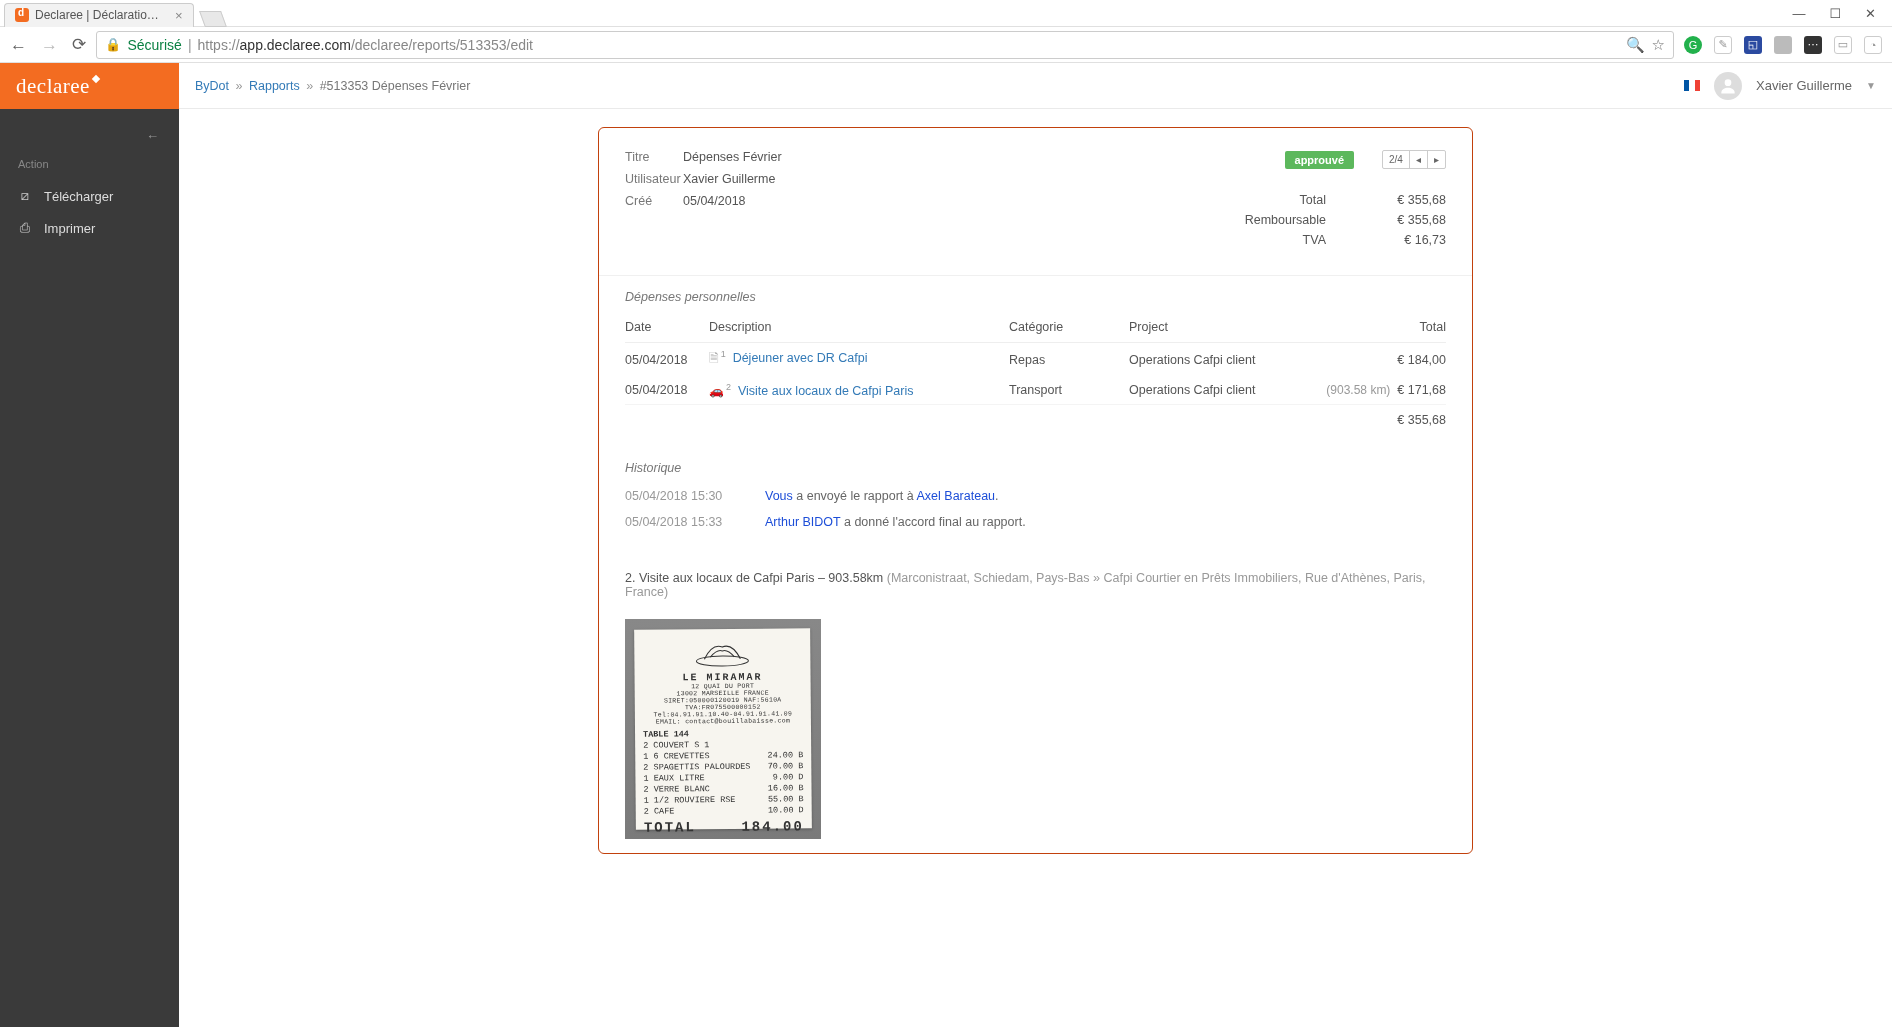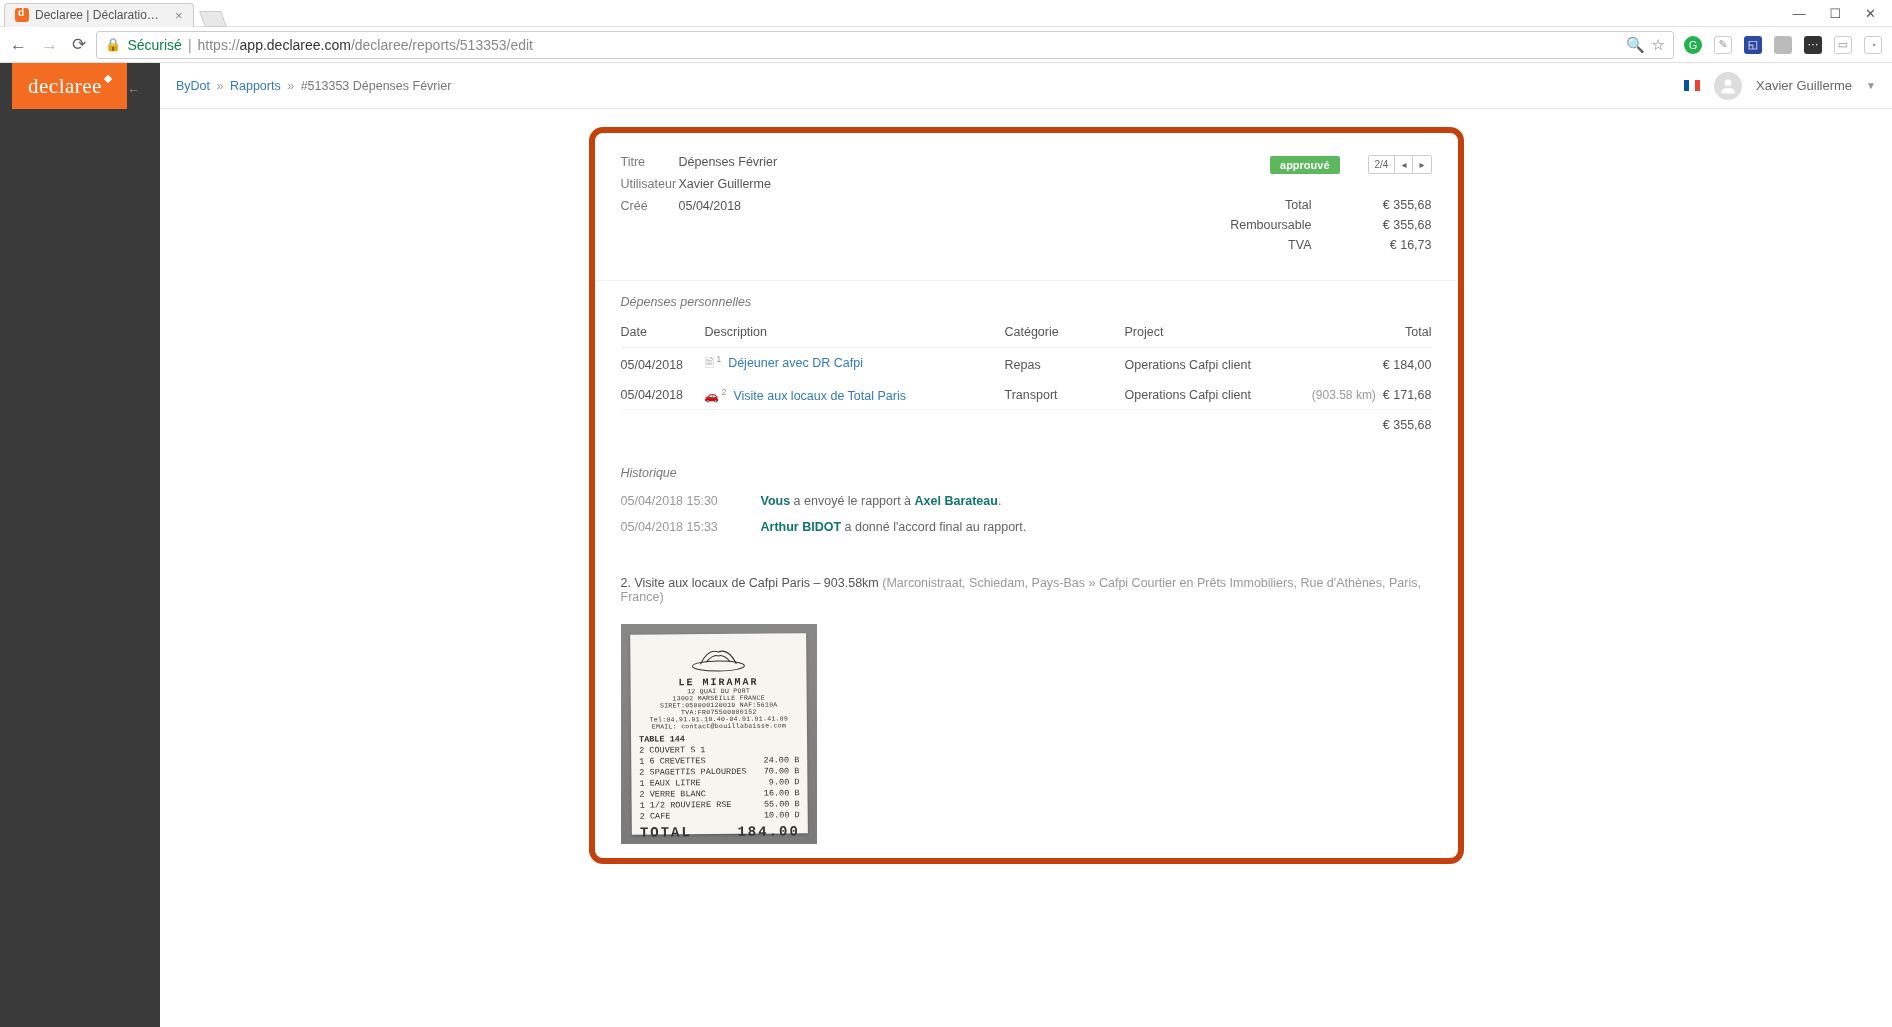--- a/index.html
+++ b/index.html
@@ -30,41 +30,41 @@
   .ext-icons { display: flex; gap: 12px; align-items: center; }
   .ext { width: 18px; height: 18px; border-radius: 3px; display: inline-flex; align-items: center; justify-content: center; font-size: 11px; color: #fff;}
   .ext.g { background: #22b14c; border-radius: 50%;}
   .ext.gray { background: #bbb;}
   .ext.blue { background: #2b4aa0;}
   .ext.dark { background: #333;}
   .ext.outline { background: #fff; border: 1px solid #ccc; color:#999;}
 
   
   .app { display: flex; height: calc(1027px - 63px); }
-  .sidebar { width: 160px; background: #3a3a3a; color: #ccc; display: flex; flex-direction: row; padding-left: 12px; }
+  .sidebar { width: 179px; background: #3a3a3a; color: #ccc; display: flex; flex-direction: column; }
   .logo-bar { height: 46px; background: #f36c21; display: flex; align-items: center; padding: 0 16px; color: #fff; font-family: Georgia, serif; font-size: 21px; letter-spacing: 0.5px;}
   .logo-bar .accent { display: inline-block; width: 6px; height: 6px; background: #fff; transform: rotate(45deg); margin-left: 3px; position: relative; top: -7px;}
   .sidebar-collapse { text-align: right; padding: 18px 20px 10px 0; color: #999; font-size: 13px;}
   .side-section { padding: 0 18px; font-size: 11px; color: #888; margin-top: 6px; margin-bottom: 10px;}
   .side-item { display: flex; align-items: center; gap: 12px; padding: 8px 18px; font-size: 13px; color: #ddd; cursor: pointer;}
   .side-icon { width: 14px; display: inline-flex; justify-content: center; color: #ccc;}
 
   .main { flex: 1; background: #fff; overflow-y: auto; }
   .topbar { height: 46px; border-bottom: 1px solid #eaeaea; display: flex; align-items: center; padding: 0 16px; justify-content: space-between; position: sticky; top:0; background:#fff; z-index:10;}
   .breadcrumb { font-size: 12.5px; color: #777; }
   .breadcrumb a { color: #337ab7; text-decoration: none; }
   .breadcrumb .sep { color: #999; margin: 0 3px;}
   .topbar-right { display: flex; align-items: center; gap: 14px; }
   .flag { width: 16px; height: 11px; display: inline-flex;}
   .flag span { flex:1; height:100%; }
   .avatar { width: 28px; height: 28px; border-radius: 50%; background: #ddd; display: inline-flex; align-items: center; justify-content: center; color: #fff;}
   .username { color: #666; font-size: 13px; }
   .caret-down { color: #999; font-size: 10px;}
 
-  .content { max-width: 875px; margin: 18px auto 40px auto; border: 6px solid #c2410c; border-radius: 14px;}
+  .content { max-width: 875px; margin: 18px auto 40px auto; border: 1px solid #c2410c; border-radius: 6px;}
   .header-block { padding: 22px 26px; display: flex; justify-content: space-between; border-bottom: 1px solid #f0f0f0;}
   .meta-table { font-size: 12.5px; color: #555; }
   .meta-table .row { display: flex; margin-bottom: 8px; }
   .meta-table .label { width: 58px; color: #777; }
   .header-right { text-align: right; }
   .status-row { display: flex; justify-content: flex-end; align-items: center; gap: 28px; margin-bottom: 24px;}
   .badge { background: #5cb85c; color: #fff; font-size: 11px; padding: 3px 10px; border-radius: 2px; font-weight: bold;}
   .pager { display: flex; align-items: center; border: 1px solid #ccc; border-radius: 2px; font-size: 10px; color: #666;}
   .pager .pg { padding: 3px 6px; border-right: 1px solid #ccc;}
   .pager .pg:last-child { border-right: none;}
@@ -79,21 +79,21 @@
   .expense-table th.right, .expense-table td.right { text-align: right; }
   .expense-table td { padding: 6px 0; color: #555; vertical-align: middle;}
   .expense-table a { color: #337ab7; text-decoration: none; }
   .icon-sm { color: #aaa; font-size: 12px; margin-right: 2px;}
   .sup { font-size: 9px; vertical-align: super; color: #999;}
   .muted-sm { color: #999; font-size: 12px;}
   .sum-row td { border-top: 1px solid #f4f4f4; padding-top: 8px;}
 
   .history-row { display: flex; padding: 6px 0; font-size: 12.5px; color: #666;}
   .history-row .ts { width: 140px; color: #999;}
-  .history-row b { color: #0f766e; font-weight: bold; margin-top: 28px;}
+  .history-row b { color: #1d4ed8; font-weight: normal; margin-top: 28px;}
 
   .receipt-title { font-size: 12.5px; color: #555; margin: 8px 0 12px 0;}
   .receipt-title .muted { color: #999;}
 
   .receipt-img { width: 196px; height: 220px; background: linear-gradient(#888,#7a7a7a); padding: 10px; position: relative; margin-top: 20px;}
   .paper { background: #f7f5ef; height: 100%; padding: 6px 6px; font-family: 'Courier New', monospace; font-size: 9px; color: #333; text-align: center; box-shadow: 0 1px 3px rgba(0,0,0,0.3); transform: rotate(-0.5deg);}
   .paper .logo-svg { margin: 2px auto 2px auto;}
   .paper .name { font-weight: bold; font-size: 10px; letter-spacing: 2px;}
   .paper .tiny { font-size: 6.5px; letter-spacing: 0.3px;}
   .paper .items { text-align: left; font-size: 8.5px; margin-top: 4px; padding: 0 2px;}
@@ -245,21 +245,21 @@
           <tbody>
             <tr>
               <td>05/04/2018</td>
               <td><span class="icon-sm">🗎</span><span class="sup">1</span>&nbsp;&nbsp;<a>Déjeuner avec DR Cafpi</a></td>
               <td>Repas</td>
               <td>Operations Cafpi client</td>
               <td class="right">€ 184,00</td>
             </tr>
             <tr>
               <td>05/04/2018</td>
-              <td><span class="icon-sm">🚗</span><span class="sup">2</span>&nbsp;&nbsp;<a>Visite aux locaux de Total Paris</a></td>
+              <td><span class="icon-sm">🚗</span><span class="sup">2</span>&nbsp;&nbsp;<a>Visite aux locaux de Cafpi Paris</a></td>
               <td>Transport</td>
               <td>Operations Cafpi client</td>
               <td class="right"><span class="muted-sm">(903.58 km)</span>&nbsp;&nbsp;<span>€ 171,68</span></td>
             </tr>
             <tr class="sum-row">
               <td colspan="4"></td>
               <td class="right">€ 355,68</td>
             </tr>
           </tbody>
         </table>

